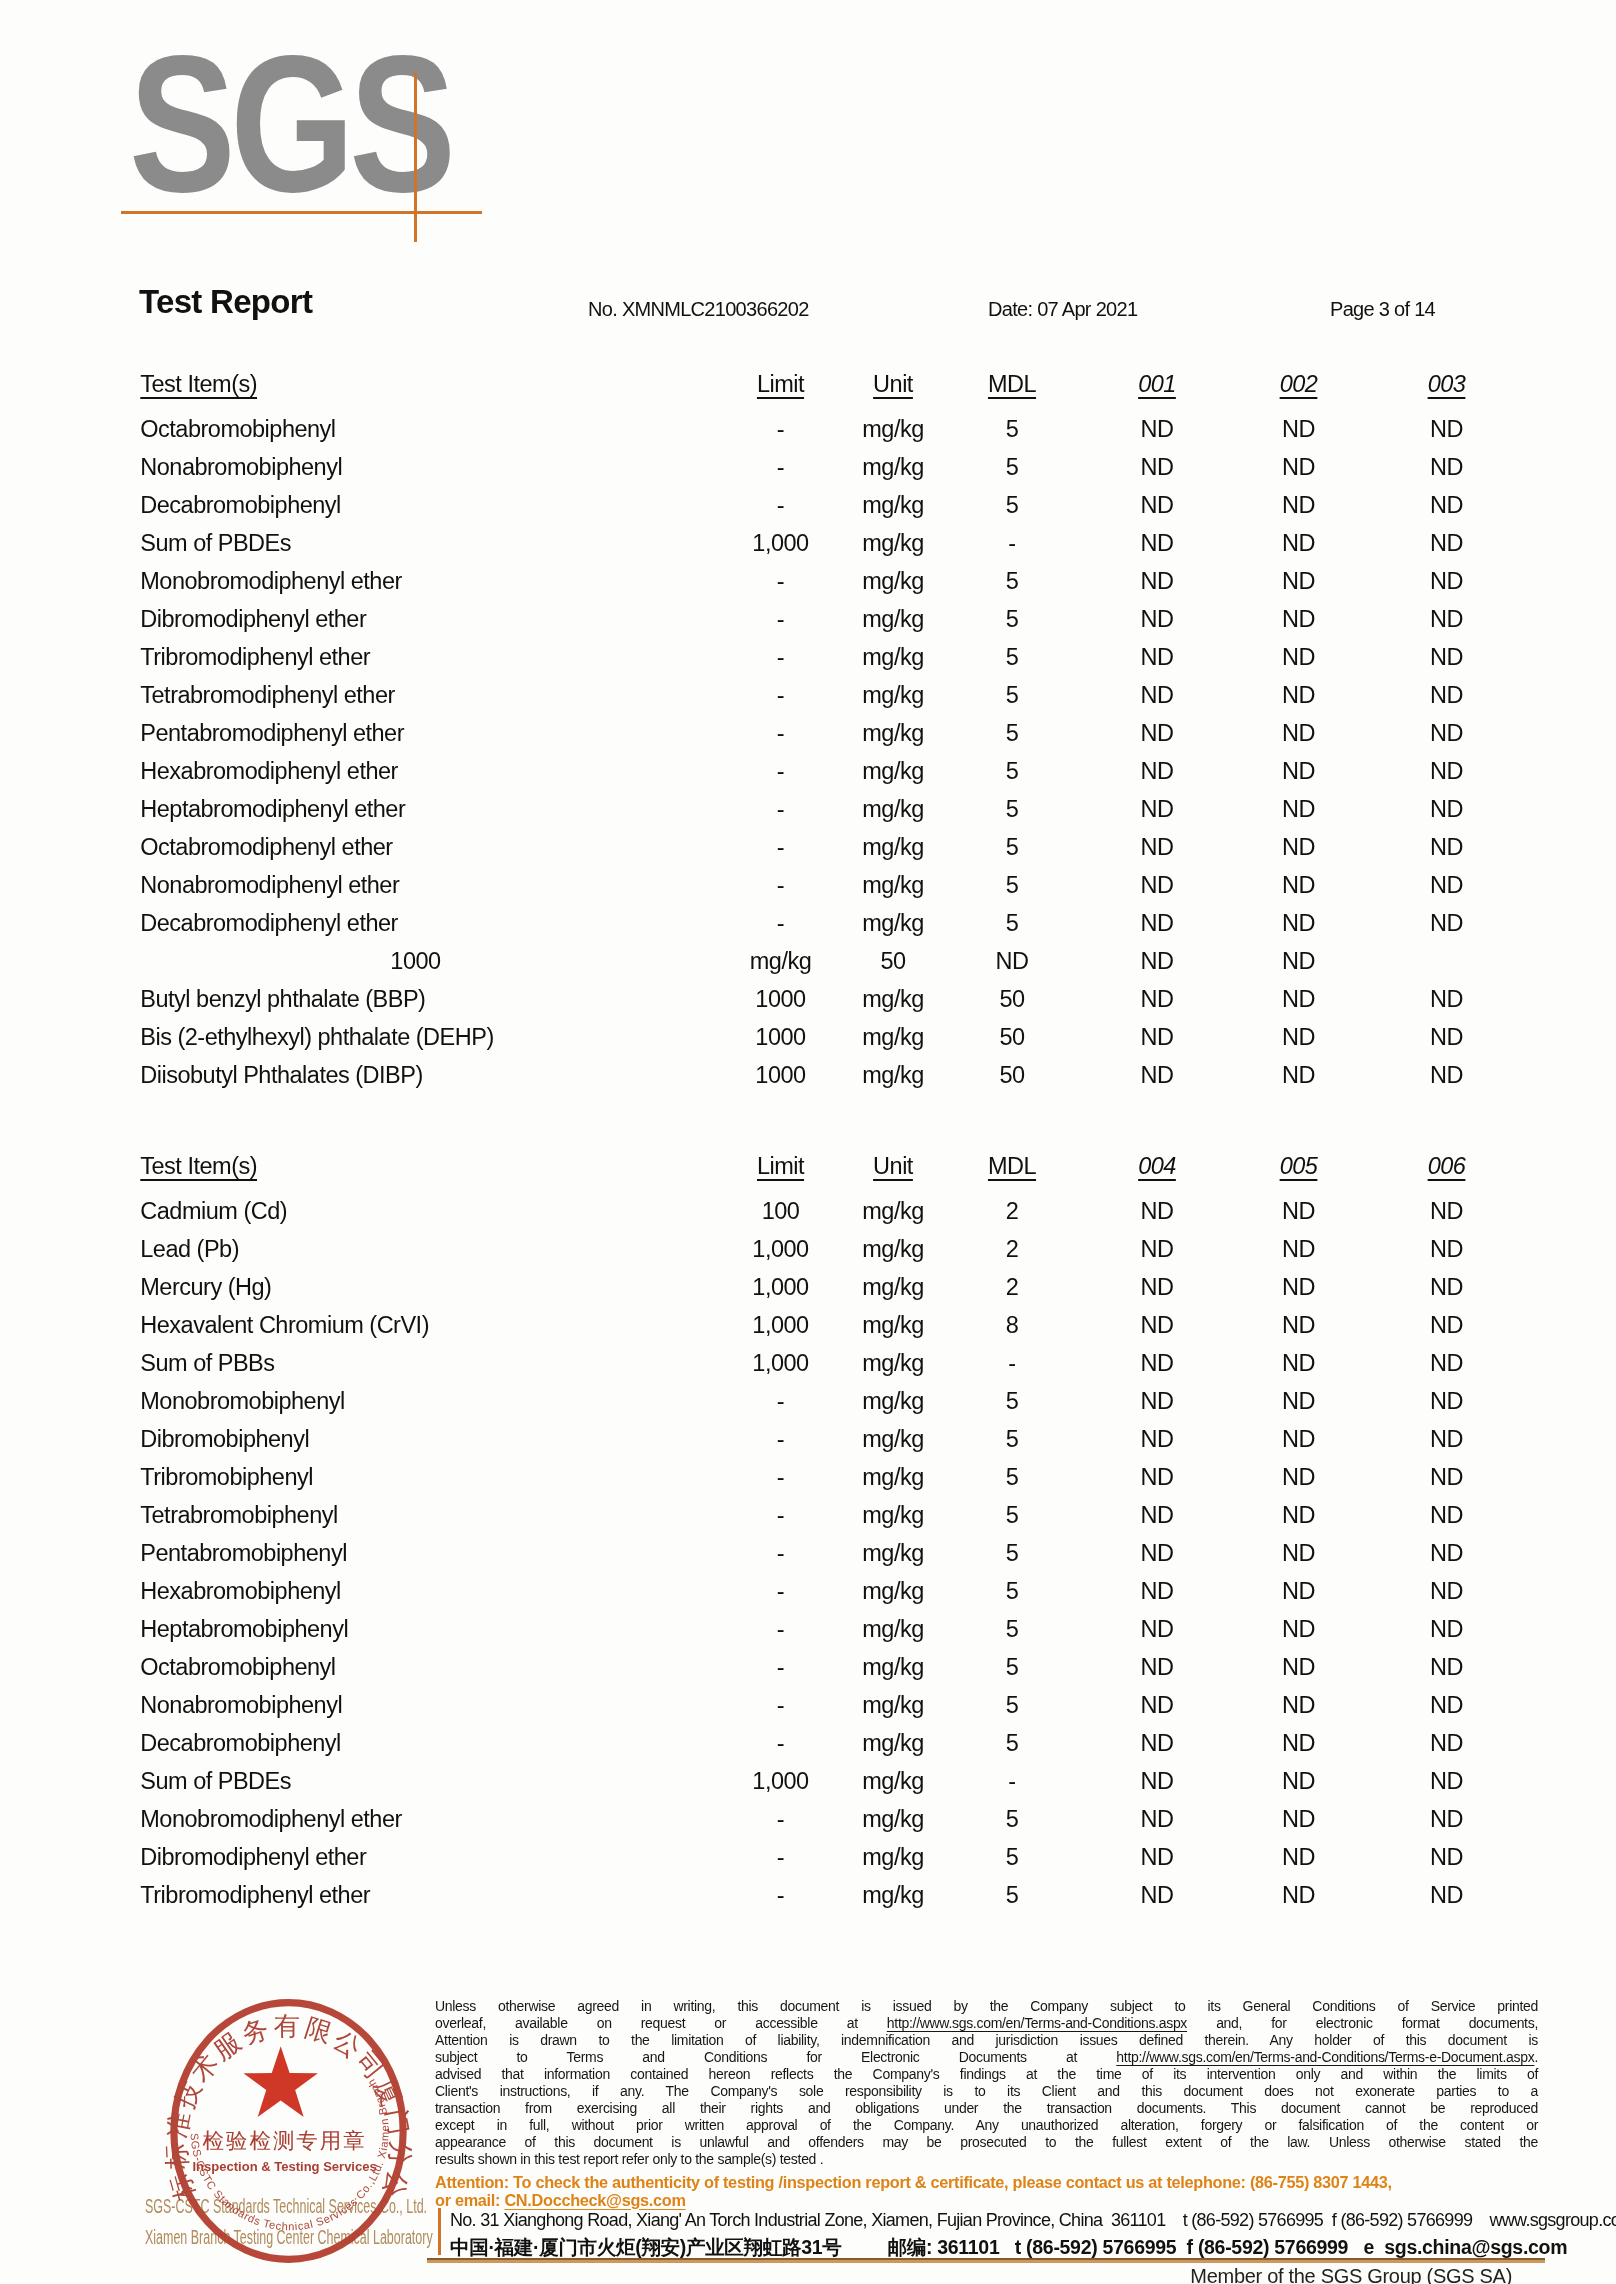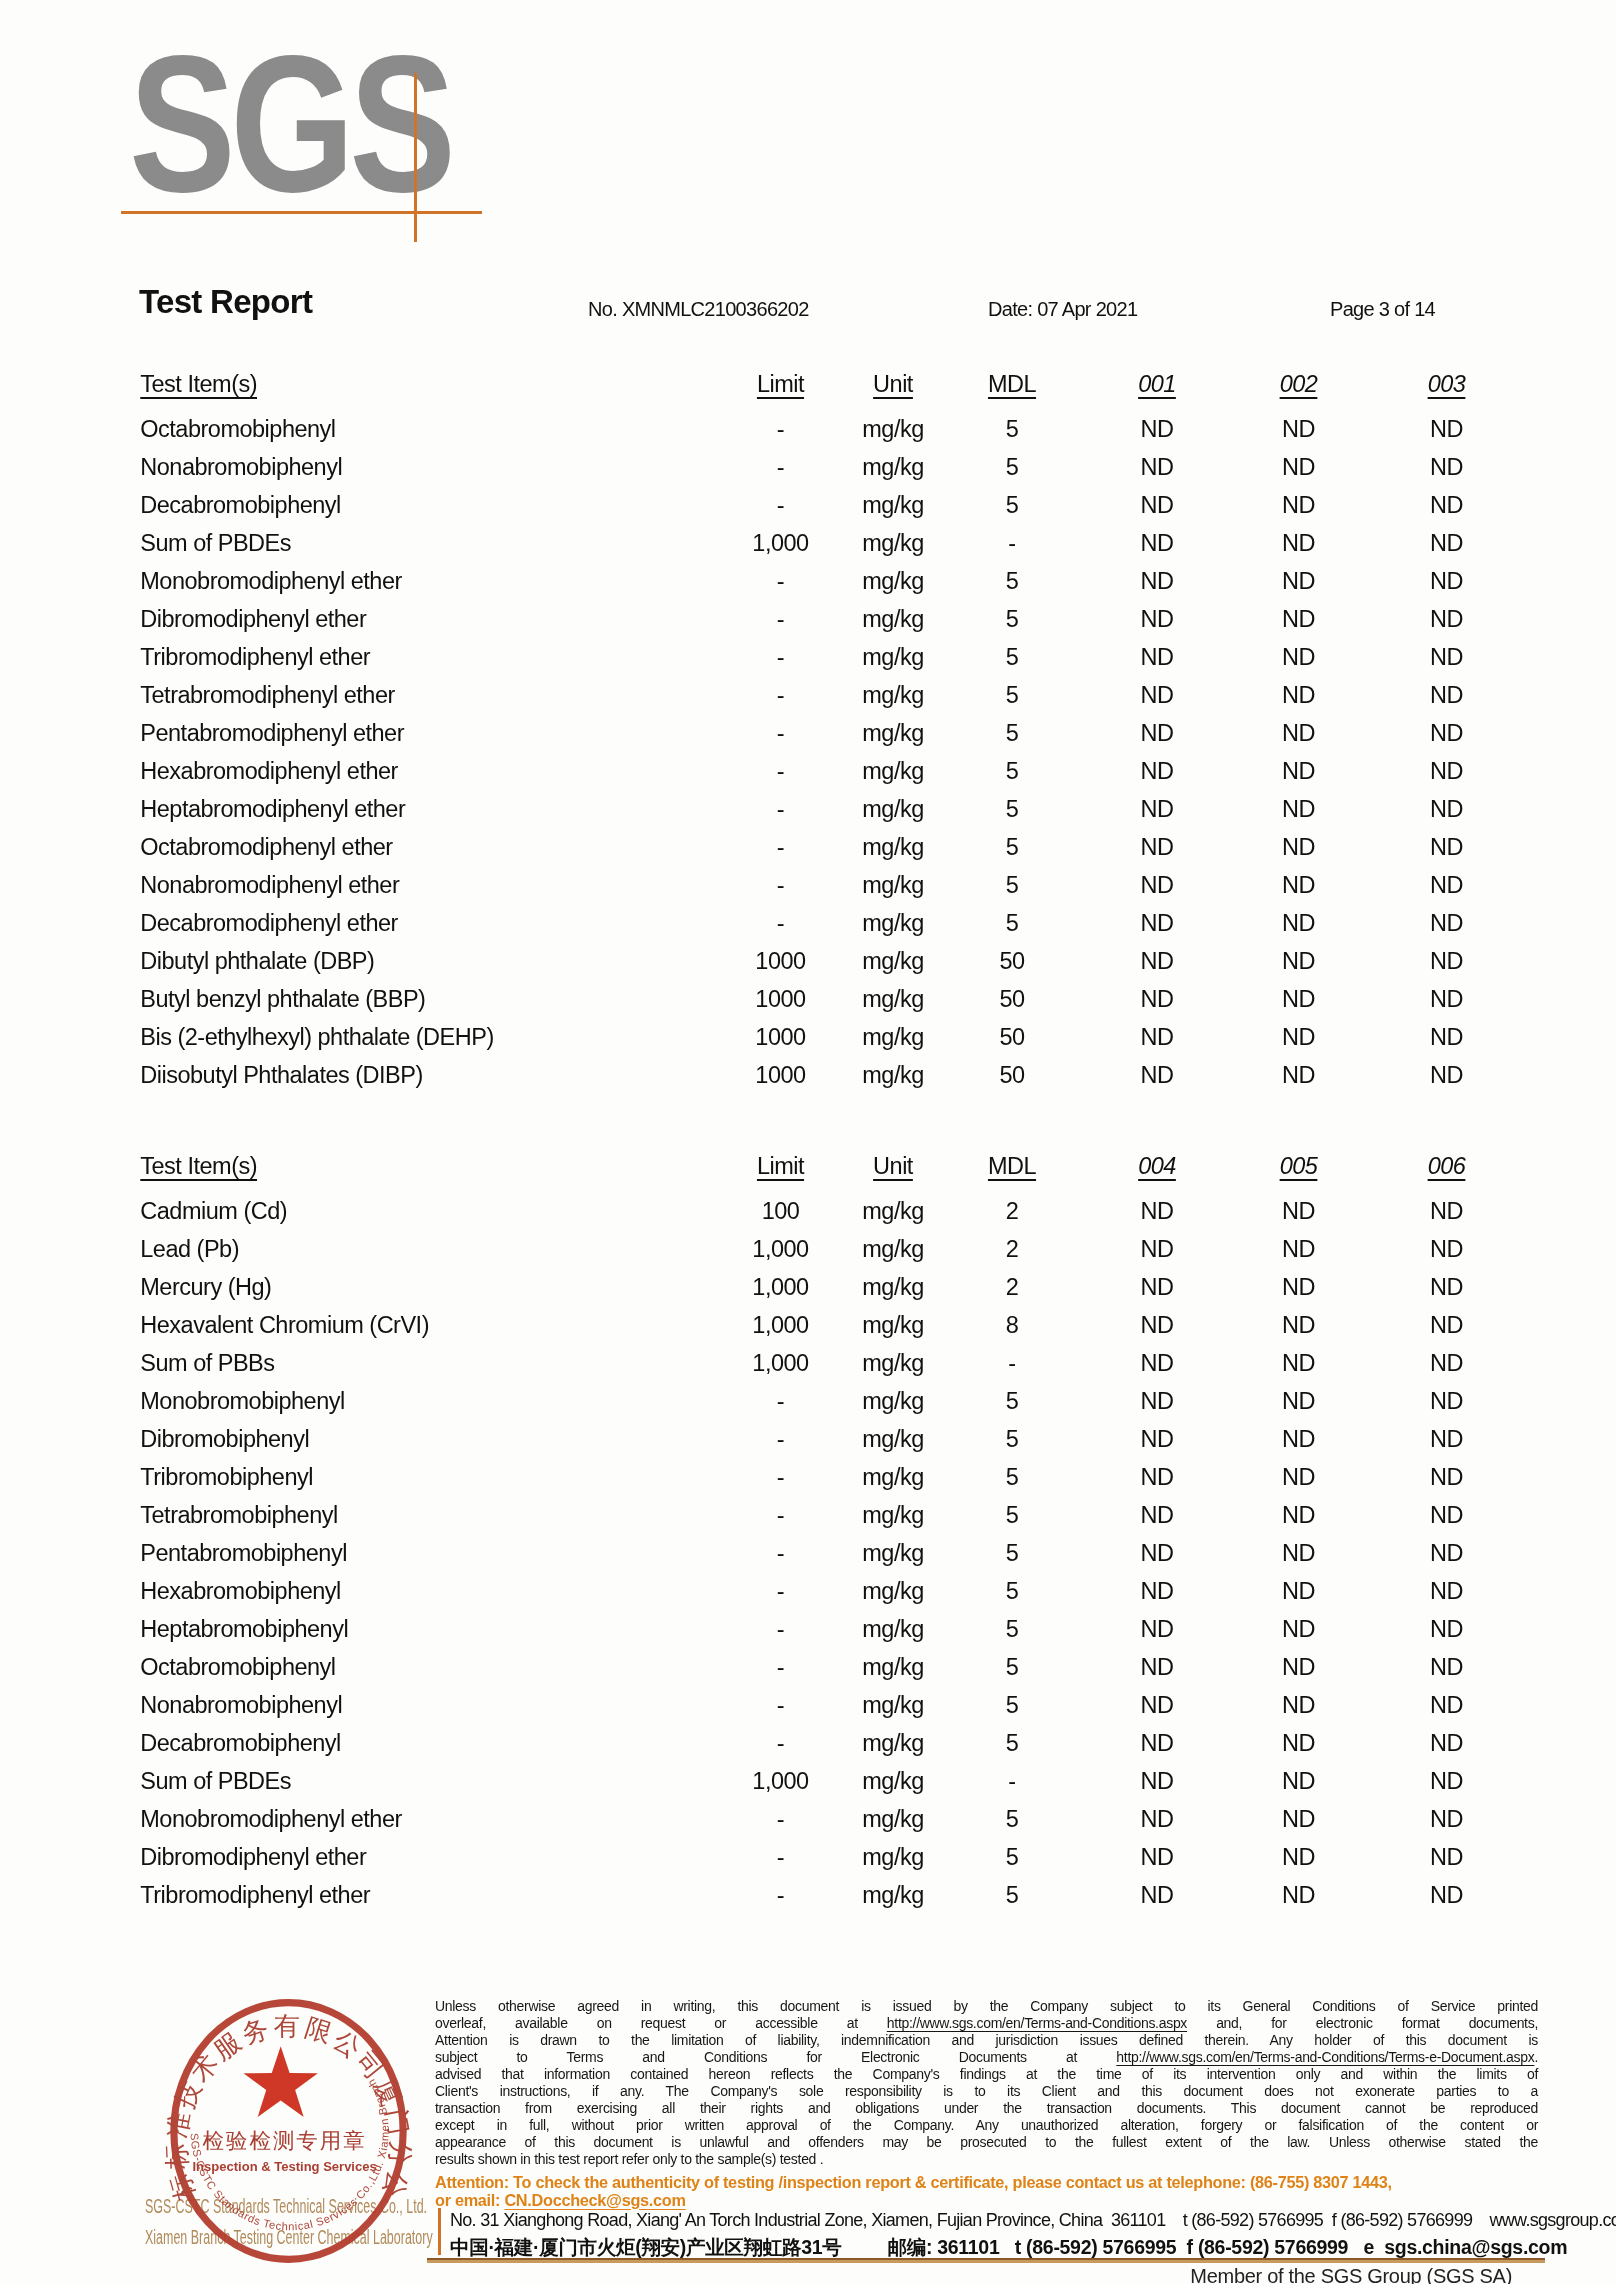--- a/index.html
+++ b/index.html
@@ -198,21 +198,20 @@
       <div class="trow">
         <div class="tcell c0">Decabromodiphenyl ether</div>
         <div class="tcell c1">-</div>
         <div class="tcell c2">mg/kg</div>
         <div class="tcell c3">5</div>
         <div class="tcell c4">ND</div>
         <div class="tcell c5">ND</div>
         <div class="tcell c6">ND</div>
       </div>
       <div class="trow">
-        <div class="tcell c0">Dibutyl phthalate (DBP)</div>
         <div class="tcell c1">1000</div>
         <div class="tcell c2">mg/kg</div>
         <div class="tcell c3">50</div>
         <div class="tcell c4">ND</div>
         <div class="tcell c5">ND</div>
         <div class="tcell c6">ND</div>
       </div>
       <div class="trow">
         <div class="tcell c0">Butyl benzyl phthalate (BBP)</div>
         <div class="tcell c1">1000</div>

